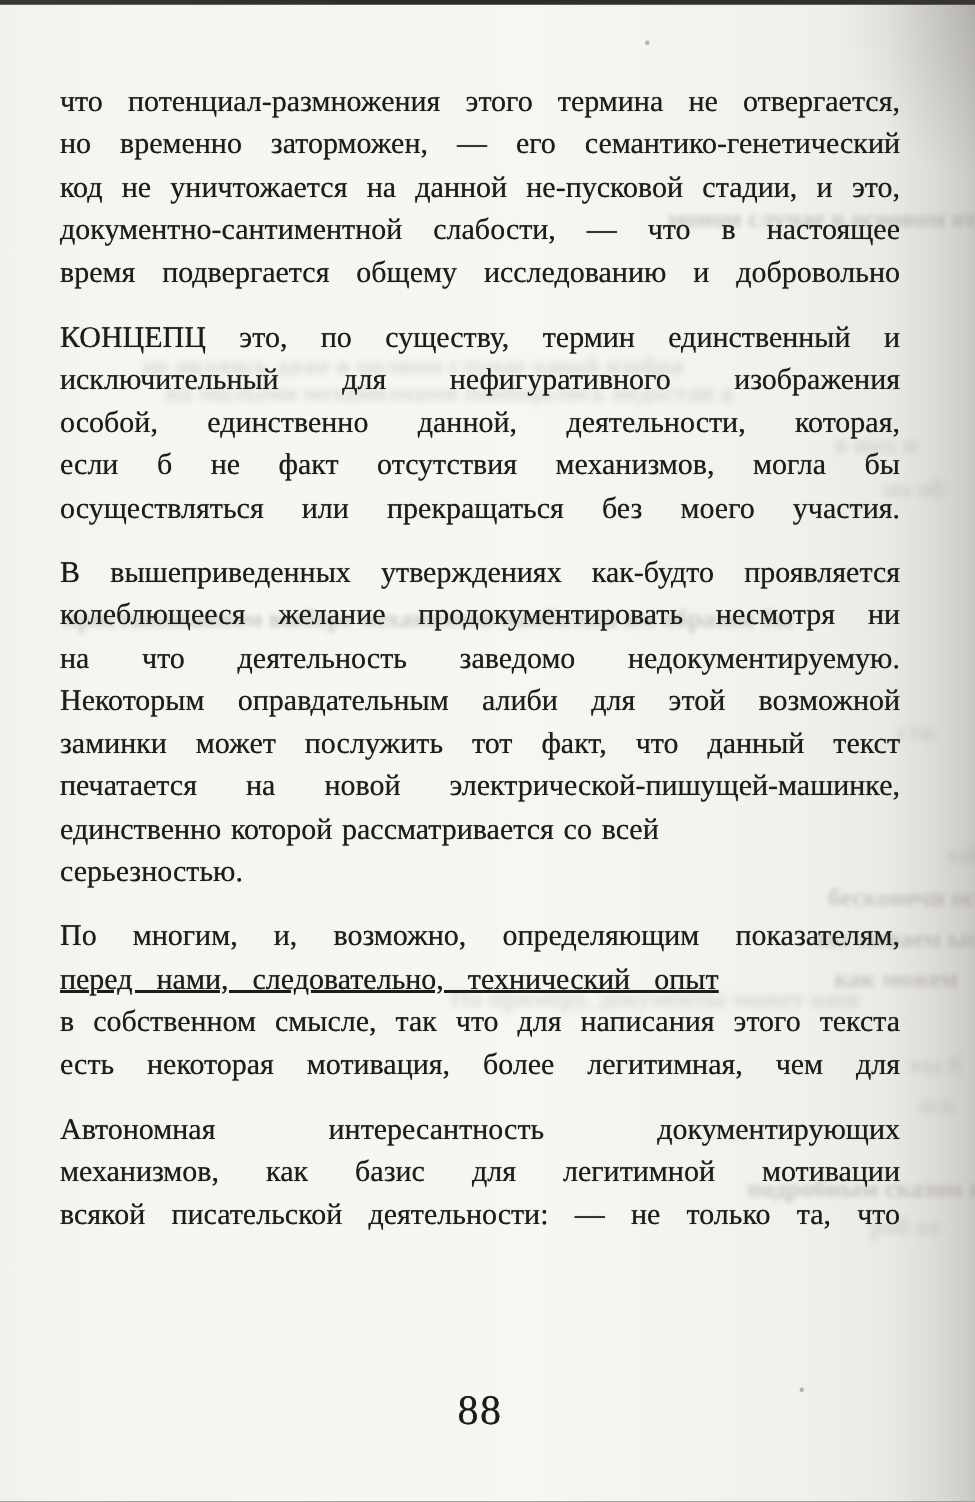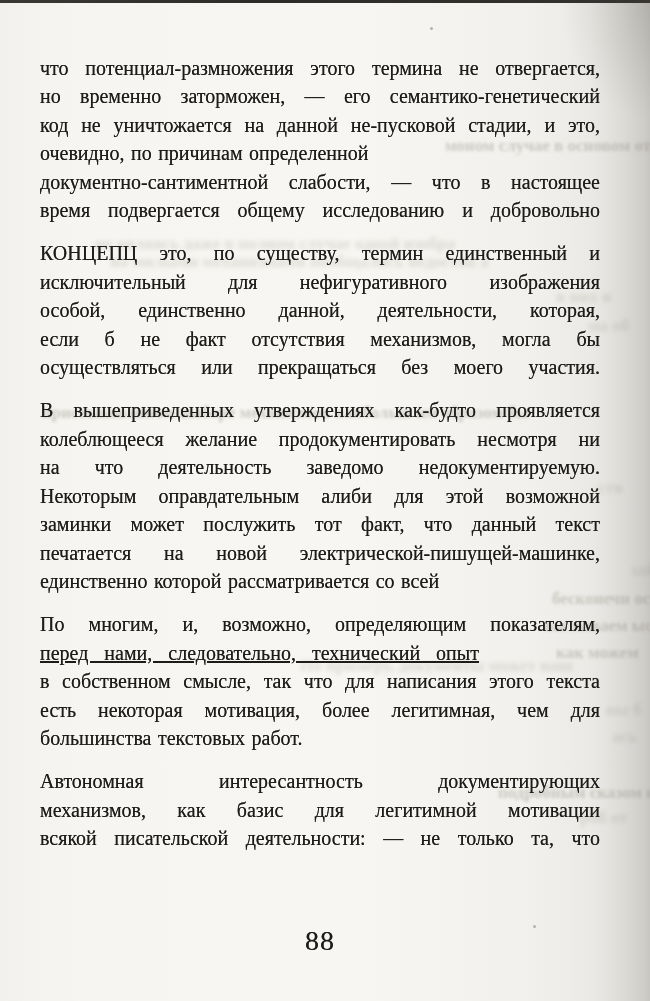--- a/index.html
+++ b/index.html
@@ -97,49 +97,48 @@
   <div class="ghost light" style="left:580px; top:808px;">роб от</div>
   <div class="speck" style="left:533px; top:925px;"></div>
   <div class="speck" style="left:430px; top:27px;"></div>
 
   <div class="textblock">
 
     <div class="para">
       <div class="ln jl">что потенциал-размножения этого термина не отвергается,</div>
       <div class="ln jl">но временно заторможен, — его семантико-генетический</div>
       <div class="ln jl">код не уничтожается на данной не-пусковой стадии, и это,</div>
-      <div class="ln">очевидно, по причинам определенной</div>
       <div class="ln jl">документно-сантиментной слабости, — что в настоящее</div>
       <div class="ln jl">время подвергается общему исследованию и добровольно</div>
     </div>
 
     <div class="para">
       <div class="ln jl">КОНЦЕПЦ  это, по существу, термин единственный и</div>
       <div class="ln jl">исключительный для нефигуративного изображения</div>
       <div class="ln jl">особой, единственно данной, деятельности, которая,</div>
       <div class="ln jl">если б не факт отсутствия механизмов, могла бы</div>
       <div class="ln jl">осуществляться или прекращаться без моего участия.</div>
     </div>
 
     <div class="para">
       <div class="ln jl">В вышеприведенных утверждениях как-будто проявляется</div>
       <div class="ln jl">колеблющееся желание продокументировать несмотря ни</div>
       <div class="ln jl">на что деятельность заведомо недокументируемую.</div>
       <div class="ln jl">Некоторым оправдательным алиби для этой возможной</div>
       <div class="ln jl">заминки может послужить тот факт, что данный текст</div>
       <div class="ln jl">печатается на новой электрической-пишущей-машинке,</div>
       <div class="ln">единственно которой рассматривается со всей</div>
+      <div class="ln">серьезностью.</div>
     </div>
 
     <div class="para">
       <div class="ln jl">По многим, и, возможно, определяющим показателям,</div>
       <div class="ln ws">перед нами, следовательно, технический опыт</div>
       <div class="ln jl">в собственном смысле, так что для написания этого текста</div>
       <div class="ln jl">есть некоторая мотивация, более легитимная, чем для</div>
-      <div class="ln">большинства текстовых работ.</div>
     </div>
 
     <div class="para">
       <div class="ln jl">Автономная интересантность документирующих</div>
       <div class="ln jl">механизмов, как базис для легитимной мотивации</div>
       <div class="ln jl">всякой писательской деятельности: — не только та, что</div>
     </div>
 
   </div>
 

